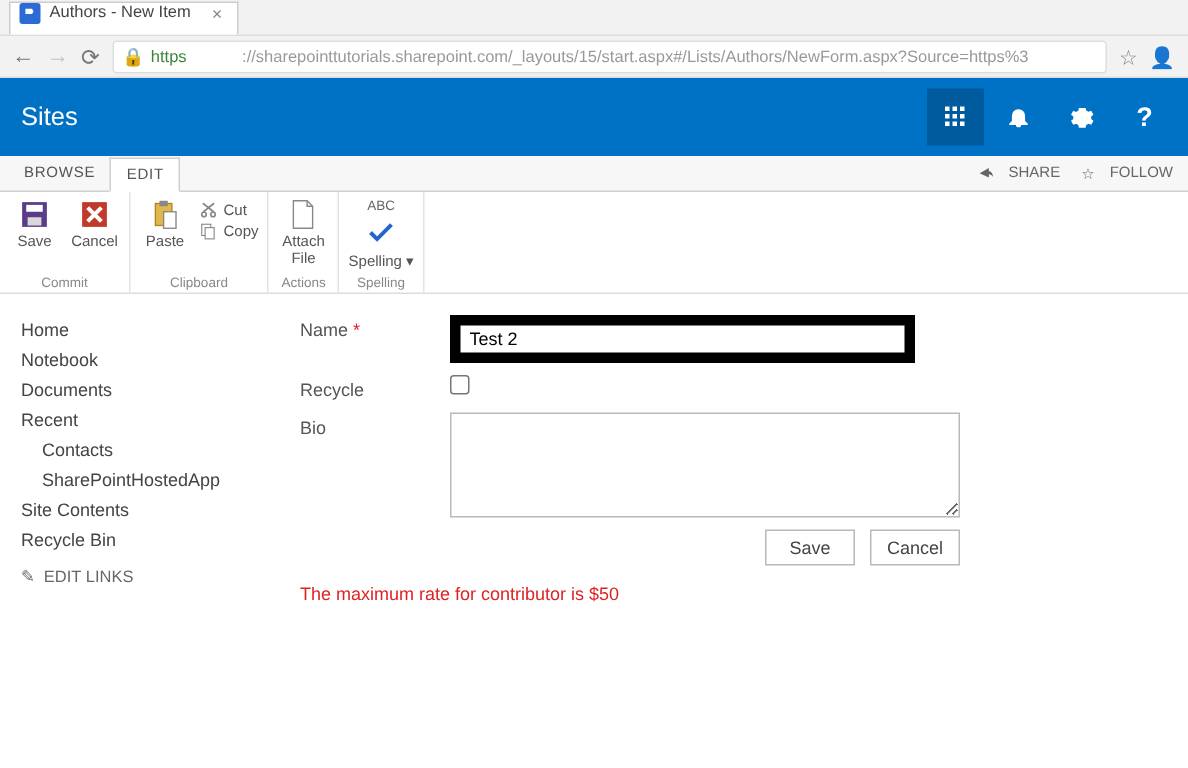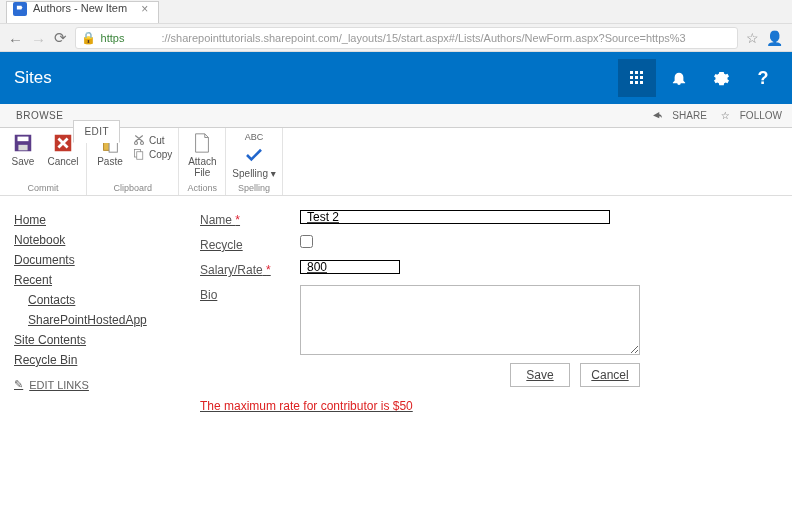--- a/index.html
+++ b/index.html
@@ -19,44 +19,44 @@
 .star-btn,.user-btn { color:#888; font-size:14px; }
 
 .suite-bar { display:flex; align-items:center; background:#0072c6; color:#fff; height:52px; justify-content:space-between; padding:0 10px 0 14px; }
 .suite-title { font-size:17px; }
 .suite-icons { display:flex; gap:4px; }
 .suite-btn { width:38px; height:38px; display:flex; align-items:center; justify-content:center; color:#fff; font-size:16px; }
 .suite-btn.dark { background:#005a9e; }
 
 .ribbon-tabs { display:flex; align-items:center; height:24px; border-bottom:1px solid #d0d0d0; background:#f7f7f7; padding-left:6px; }
 .ribbon-tab { padding:0 10px; font-size:10px; letter-spacing:.5px; color:#555; height:100%; display:flex; align-items:center; }
-.ribbon-tab.active { background:#fff; border:1px solid #d0d0d0; border-bottom:1px solid #fff; position:relative; top:16px; }
+.ribbon-tab.active { background:#fff; border:1px solid #d0d0d0; border-bottom:1px solid #fff; position:relative; top:1px; }
 .ribbon-right { margin-left:auto; display:flex; gap:14px; padding-right:10px; color:#666; font-size:10px; }
 .ribbon-right-item { display:flex; align-items:center; gap:10px; }
 
 .ribbon { display:flex; background:#fff; border-bottom:1px solid #ddd; height:68px; }
 .ribbon-group { border-right:1px solid #e3e3e3; padding:4px 6px 2px; display:flex; flex-direction:column; align-items:center; }
 .ribbon-ctrls { display:flex; gap:6px; flex:1; align-items:flex-start; }
 .ribbon-btn { display:flex; flex-direction:column; align-items:center; gap:2px; font-size:10px; color:#555; min-width:34px; }
 .ribbon-btn .ico { width:22px; height:22px; display:flex; align-items:center; justify-content:center; }
 .ribbon-group-label { font-size:9px; color:#888; margin-top:2px; }
 .small-stack { display:flex; flex-direction:column; gap:2px; font-size:10px; color:#555; padding-top:2px; }
 .small-stack span { display:flex; align-items:center; gap:4px; }
 
-.page-body { display:flex;text-decoration:underline; }
+.page-body { display:flex; }
 .sidebar { width:180px; padding:14px 6px 14px 14px; }
 .sidebar-item { font-size:12px; color:#444; padding:3px 0; }
 .sidebar-sub { padding-left:14px; }
 .edit-links { display:flex; align-items:center; gap:6px; color:#666; margin-top:8px; font-size:11px; }
 
 .form-area { flex:1; padding:14px 20px; }
 .form-row { display:flex; align-items:flex-start; margin-bottom:8px; }
 .form-label { width:100px; font-size:12px; color:#555; padding-top:3px; }
 .req { color:#d23; }
-input.txt { border:1px solid #000000; height:14px; padding:0 6px; font-size:12px; width:310px; }
+input.txt { border:7px solid #000000; height:32px; padding:0 6px; font-size:12px; width:310px; }
 input.short { width:100px; }
 textarea.bio { border:1px solid #b9b9b9; width:340px; height:70px; resize: both; font-size:12px; padding:4px; }
 .form-buttons { margin-left:100px; margin-top:6px; display:flex; gap:10px; justify-content:flex-end; width:340px; }
 .form-buttons button { width:60px; height:24px; border:1px solid #b9b9b9; background:#fff; font-size:12px; color:#444; }
 .validation { color:#d22; font-size:12px; margin-top:12px; }
 
 svg { display:block; }
 </style>
 </head>
 <body>
@@ -245,24 +245,20 @@
   <div class="form-area">
     <div class="form-row">
       <div class="form-label"><span>Name</span> <span class="req">*</span></div>
       <input type="text" class="txt" value="Test 2" style="">
     </div>
     <div class="form-row">
       <div class="form-label">Recycle</div>
       <input type="checkbox" style="">
     </div>
     <div class="form-row">
-      <div class="form-label"><span>Salary/Rate</span> <span class="req">*</span></div>
-      <input type="text" class="txt short" value="800" style="">
-    </div>
-    <div class="form-row">
       <div class="form-label">Bio</div>
       <textarea class="bio" style=""></textarea>
     </div>
     <div class="form-buttons">
       <button>Save</button>
       <button>Cancel</button>
     </div>
     <div class="validation">The maximum rate for contributor is $50</div>
   </div>
 </div>

